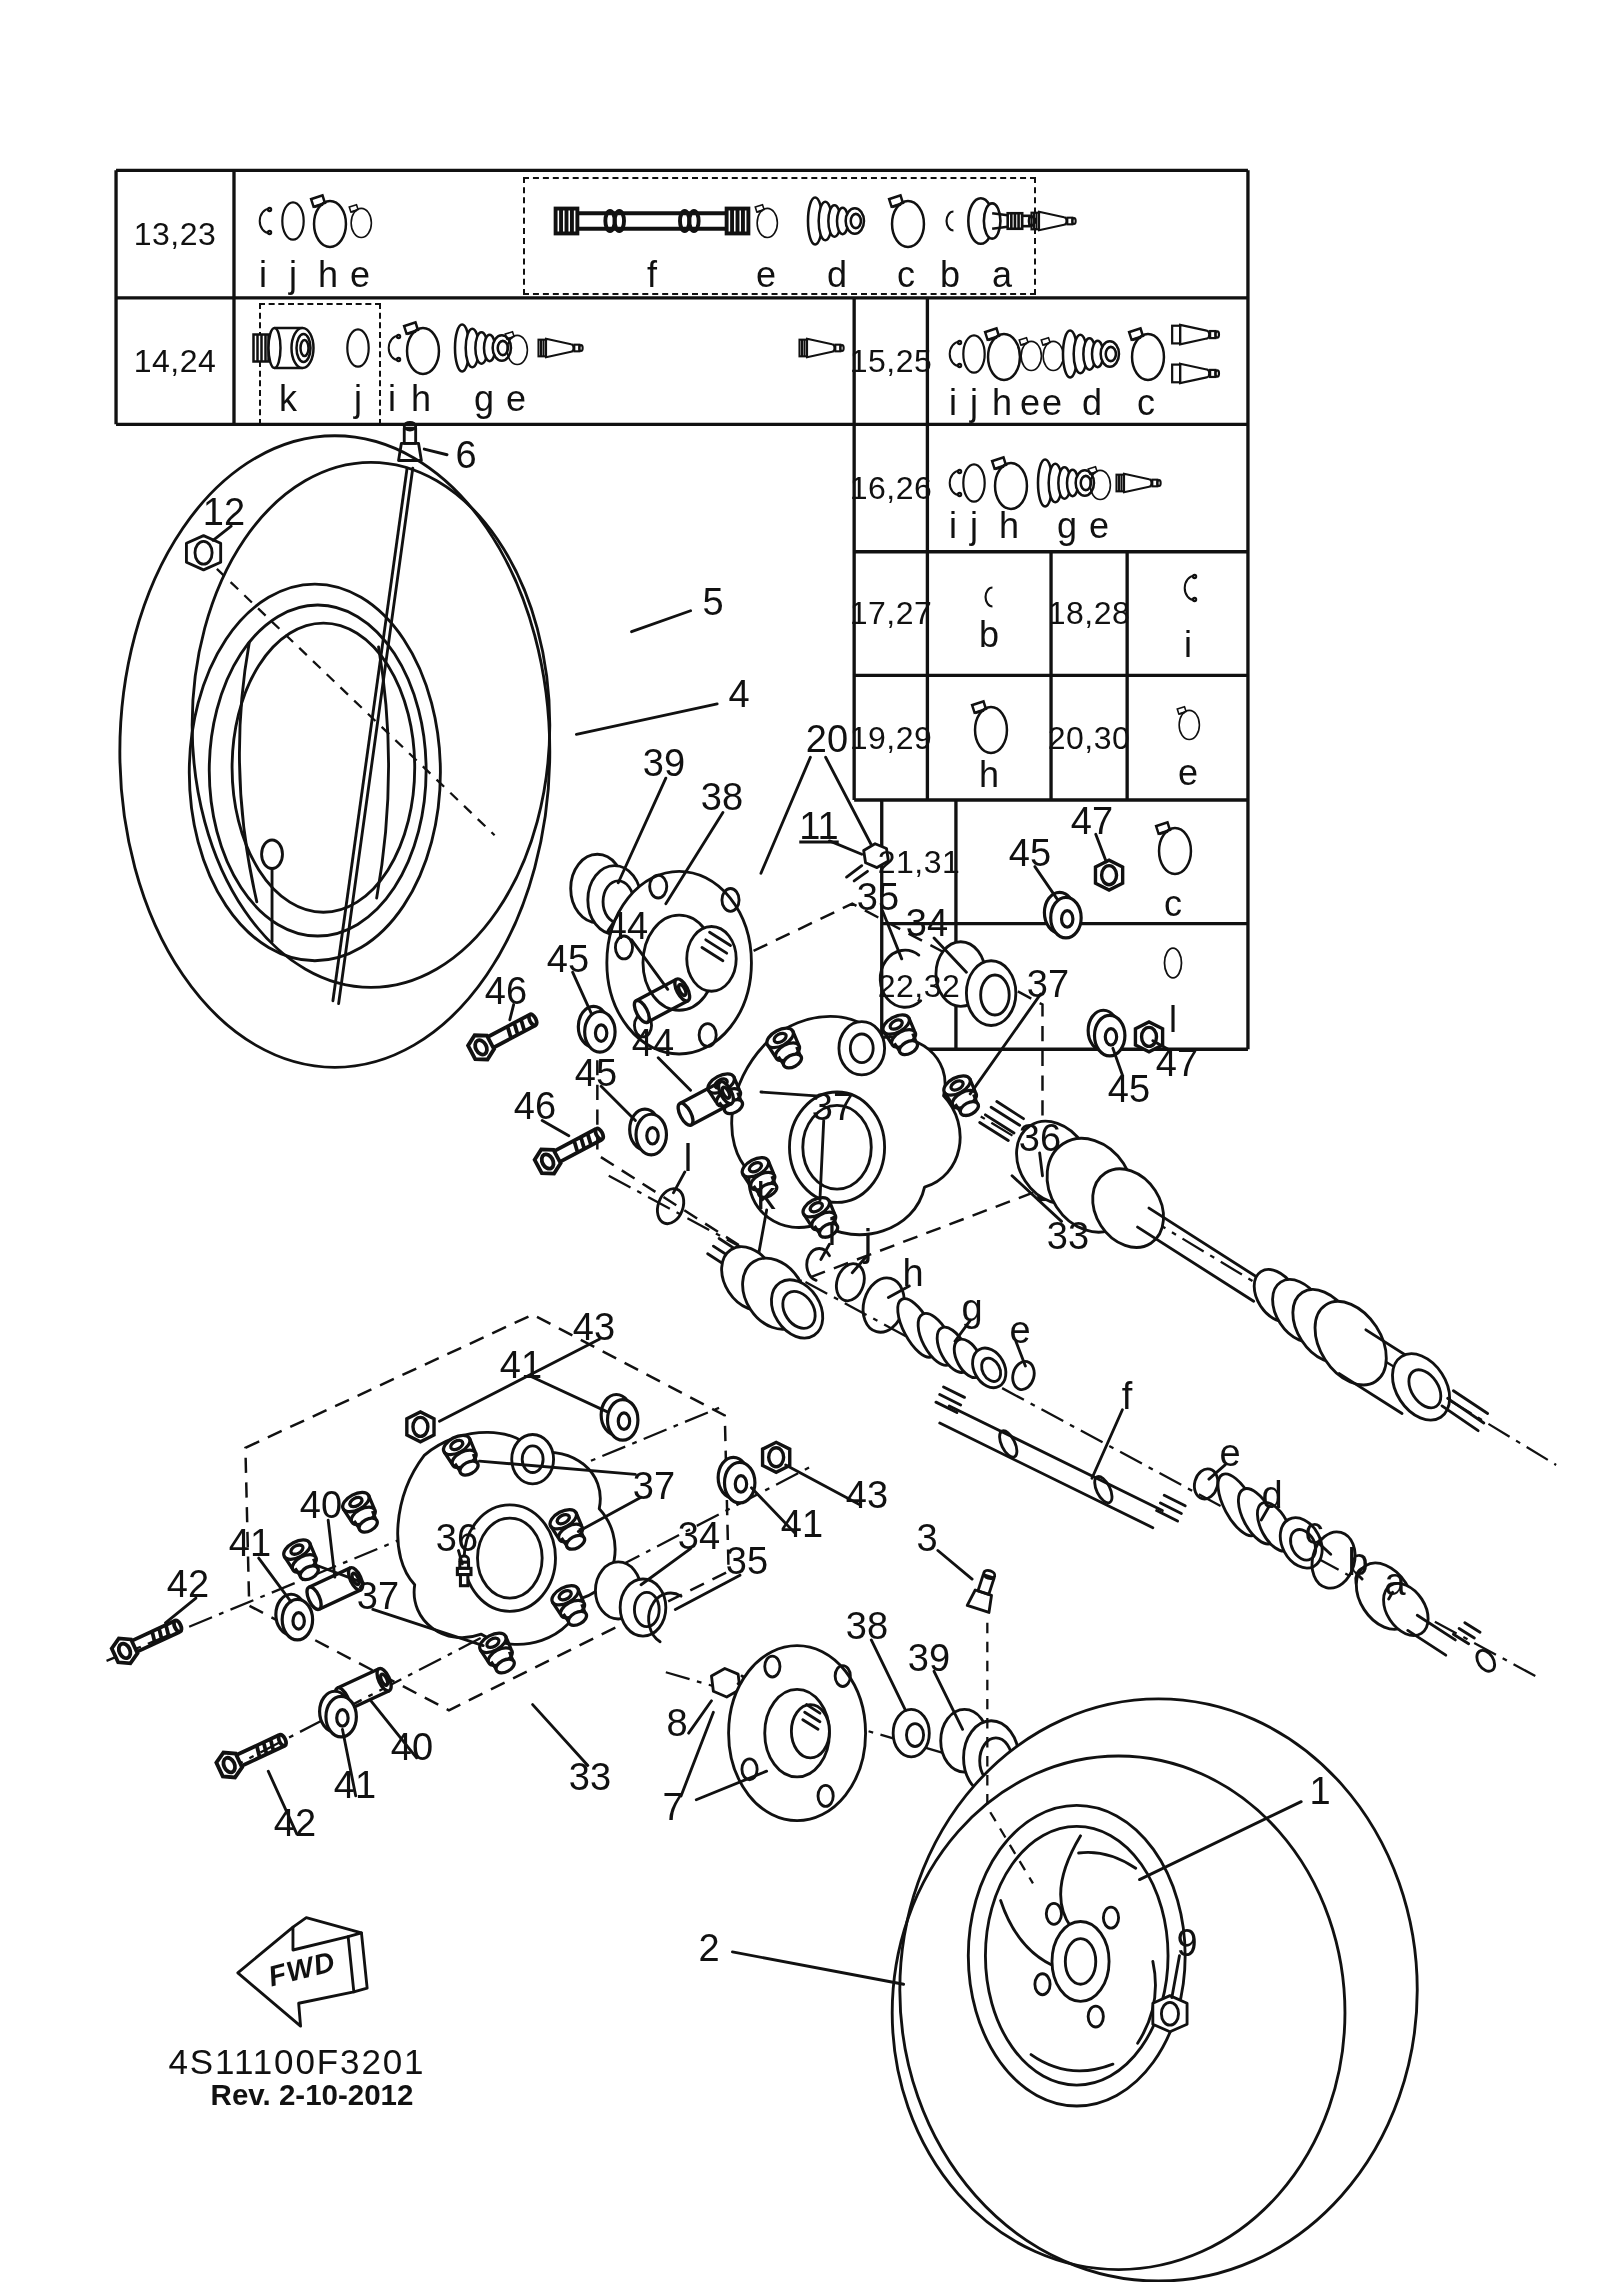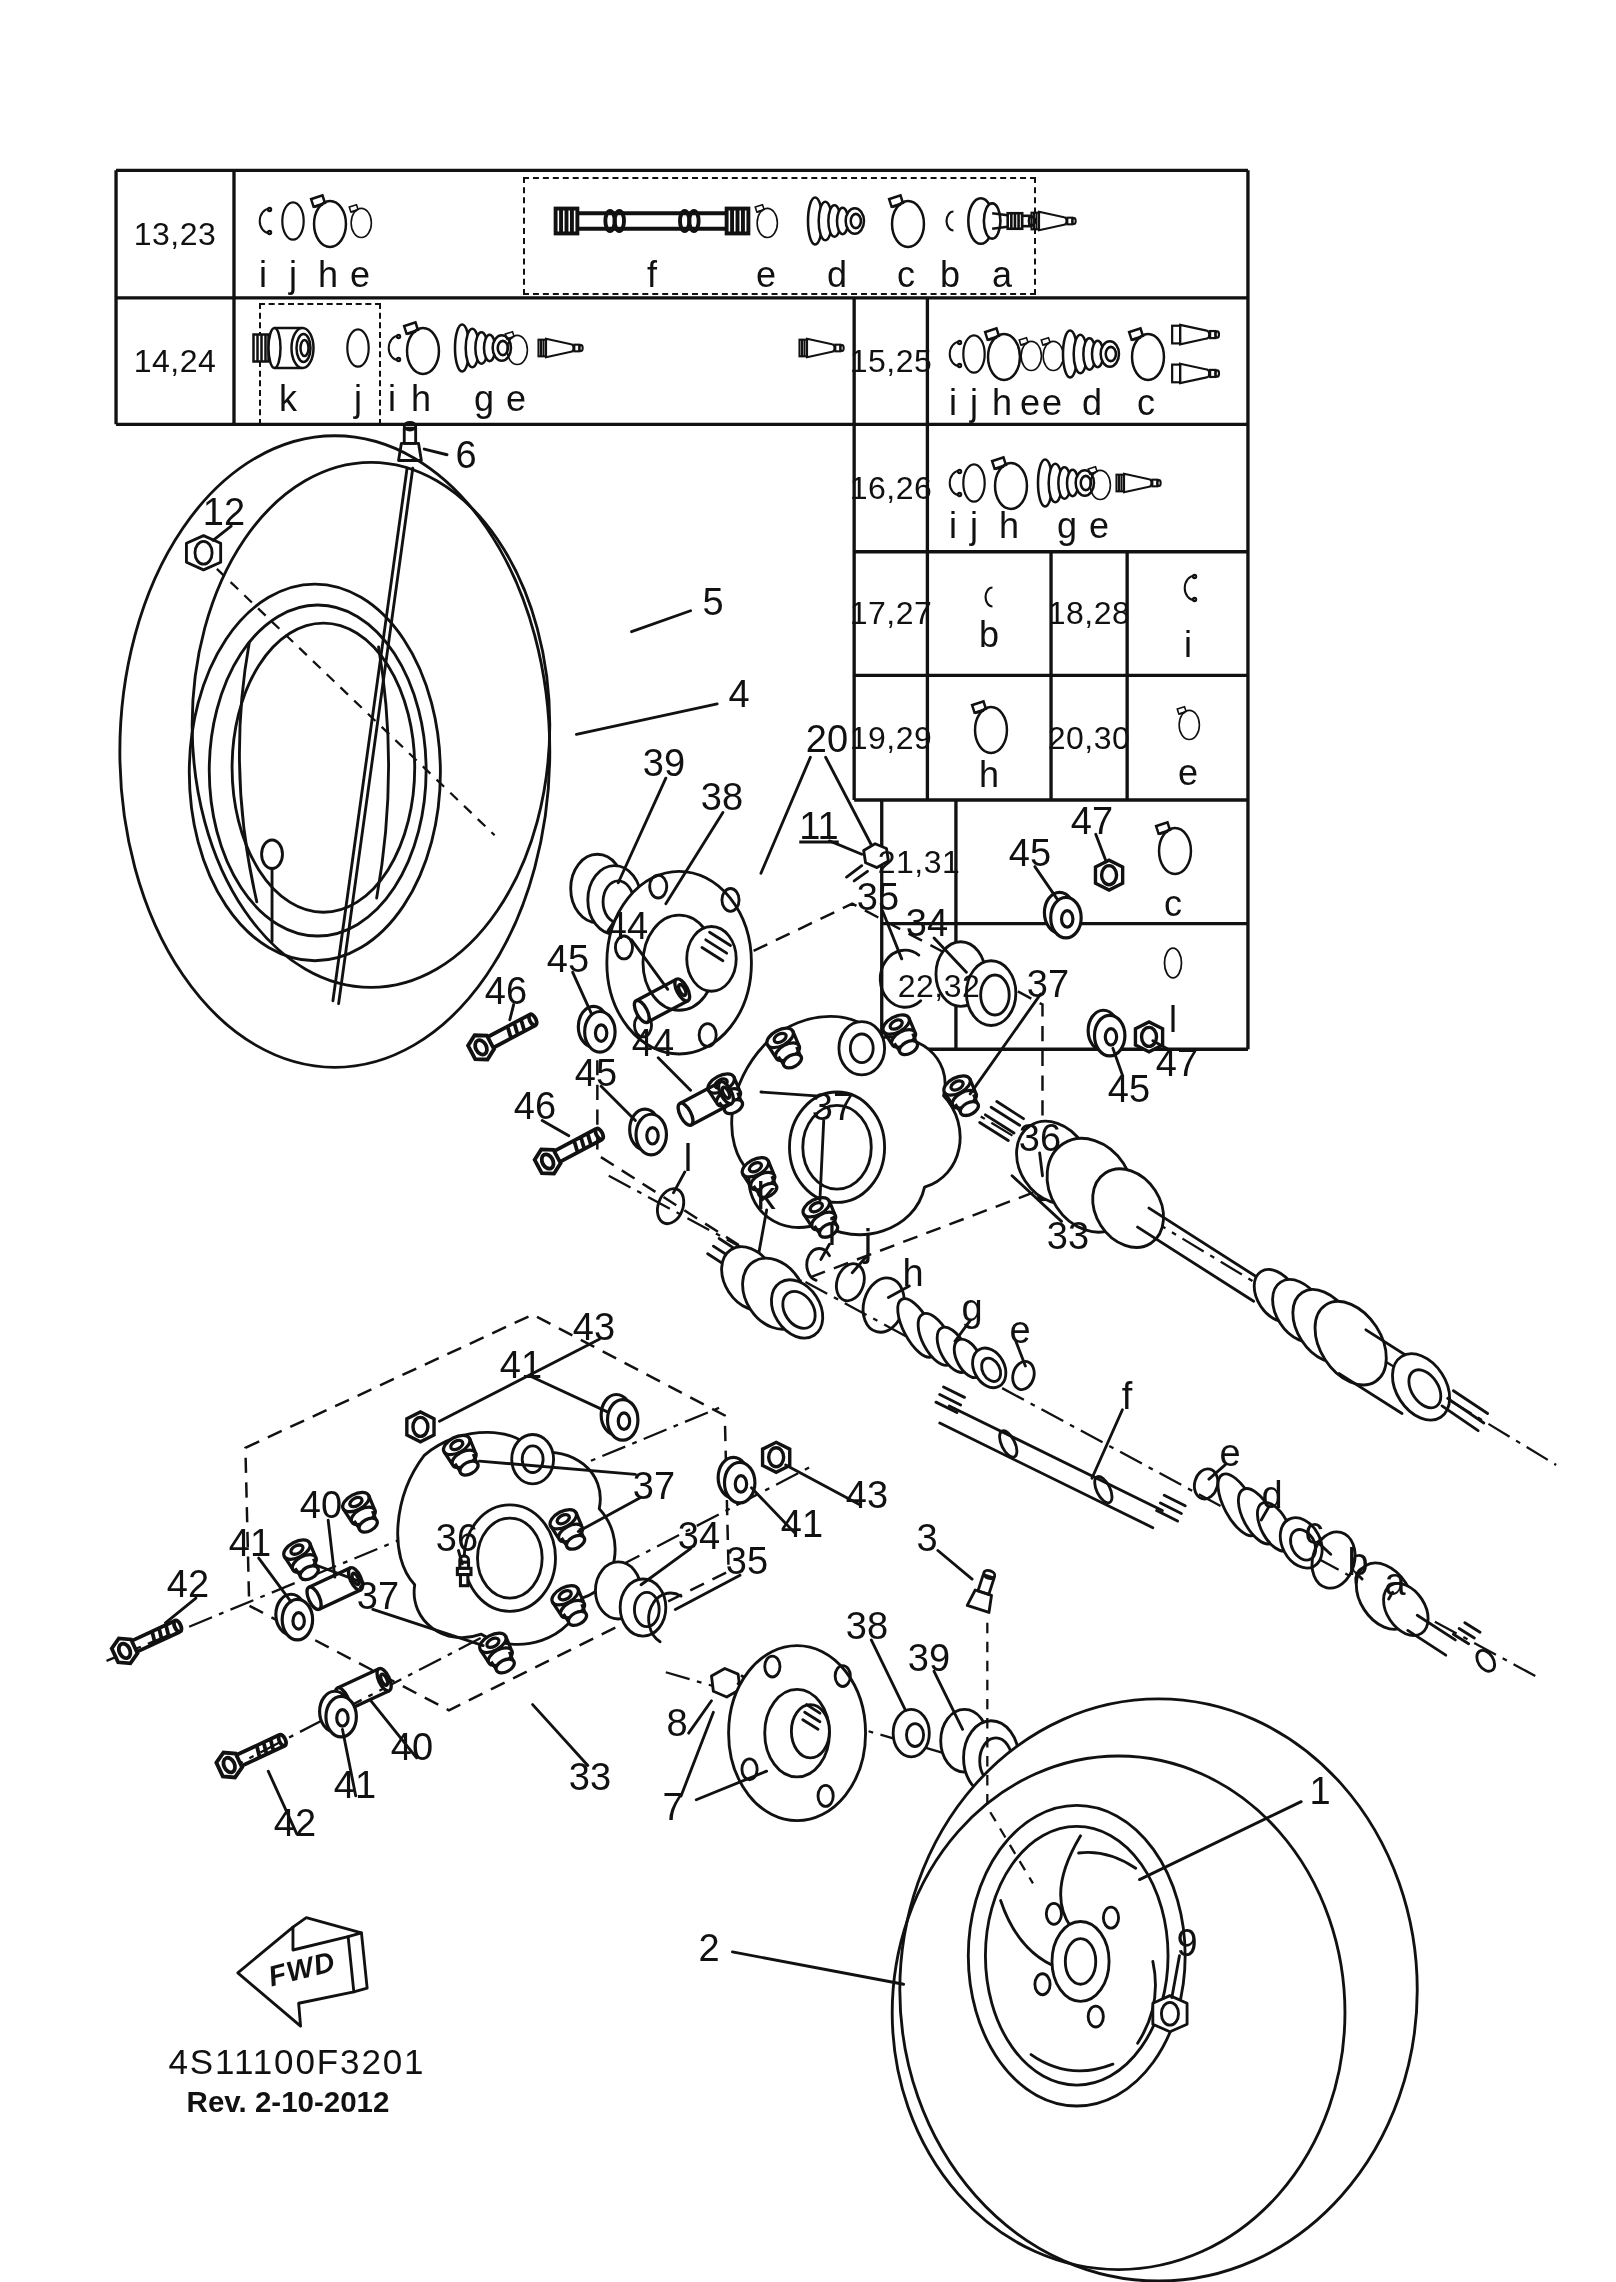--- a/index.html
+++ b/index.html
@@ -497,21 +497,21 @@
     M770,2052 L950,2086 M1368,1894 L1198,1976 M1240,2056 L1232,2100"></path>
 
   <g>
     <polygon class="lnf" stroke-width="4" points="250,2074 308,2026 308,2050 366,2036 372,2094 314,2106 316,2130"></polygon>
     <polyline class="ln" stroke-width="4" points="308,2026 322,2016 380,2032 386,2090 372,2094"></polyline>
     <line class="ln" stroke-width="4" x1="366" y1="2036" x2="380" y2="2032"></line>
   </g>
 </svg>
 
 <span class="ft ft-code" style="left:297px;top:2062px;">4S11100F3201</span>
-<span class="ft ft-rev" style="left:288px;top:2095px;margin-top:7px;">Rev. 2-10-2012</span>
+<span class="ft ft-rev" style="left:312px;top:2095px;">Rev. 2-10-2012</span>
 <span class="fwd" style="left:302px;top:1969px;">FWD</span>
 
 <span class="tlab" style="left: 175px; top: 234px;">13,23</span>
     <div class="dashbox" style="left: 523px; top: 177px; width: 509px; height: 114px;"></div>
     <svg class="glyph" width="25" height="36" style="left: 263px; top: 221px;" viewBox="0 0 26 38">
       <use href="#g-circlip" xlink:href="#g-circlip"></use>
     </svg>
     <span class="pl" style="left: 263px; top: 275px;">i</span>
     <svg class="glyph" width="28.5" height="44" style="left: 293px; top: 221px;" viewBox="0 0 30 46">
       <use href="#g-ring" xlink:href="#g-ring"></use>
@@ -658,21 +658,21 @@
     <span class="tlab" style="left: 1089px; top: 738px;">20,30</span>
     <svg class="glyph" width="27" height="38" style="left: 1188px; top: 723px;" viewBox="0 0 28 40">
       <use href="#g-clamp" xlink:href="#g-clamp"></use>
     </svg>
     <span class="pl" style="left: 1188px; top: 773px;">e</span>
     <span class="tlab" style="left: 919px; top: 862px;">21,31</span>
     <svg class="glyph" width="42" height="59" style="left: 1173px; top: 848px;" viewBox="0 0 44 62">
       <use href="#g-clamp" xlink:href="#g-clamp"></use>
     </svg>
     <span class="pl" style="left: 1173px; top: 904px;">c</span>
-    <span class="tlab" style="left: 919px; top: 986px; margin-left: 20px;">22,32</span>
+    <span class="tlab" style="left: 919px; top: 986px;">22,32</span>
     <svg class="glyph" width="23" height="34" style="left: 1173px; top: 963px;" viewBox="0 0 24 36">
       <use href="#g-ring" xlink:href="#g-ring"></use>
     </svg>
     <span class="pl" style="left: 1173px; top: 1020px;">l</span>
     <span class="co" style="left: 466px; top: 455px;">6</span>
     <span class="co" style="left: 224px; top: 512px;">12</span>
     <span class="co" style="left: 713px; top: 602px;">5</span>
     <span class="co" style="left: 739px; top: 694px;">4</span>
     <span class="co" style="left: 664px; top: 763px;">39</span>
     <span class="co" style="left: 722px; top: 797px;">38</span>

